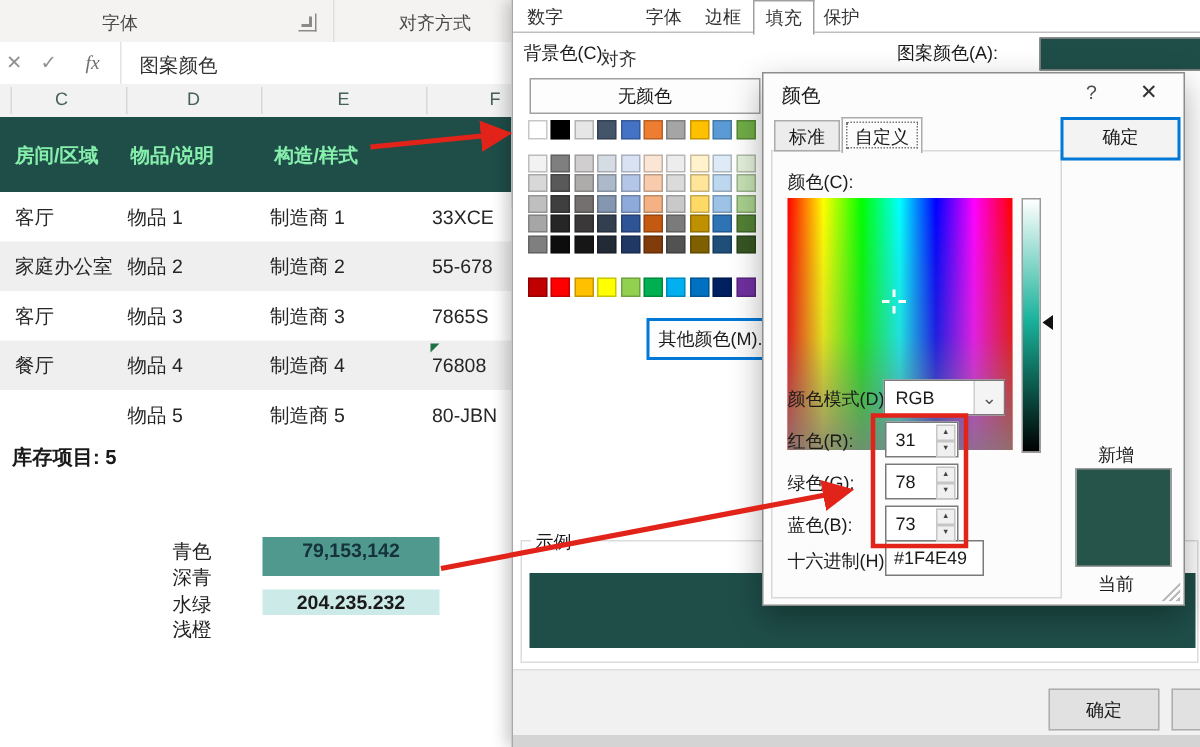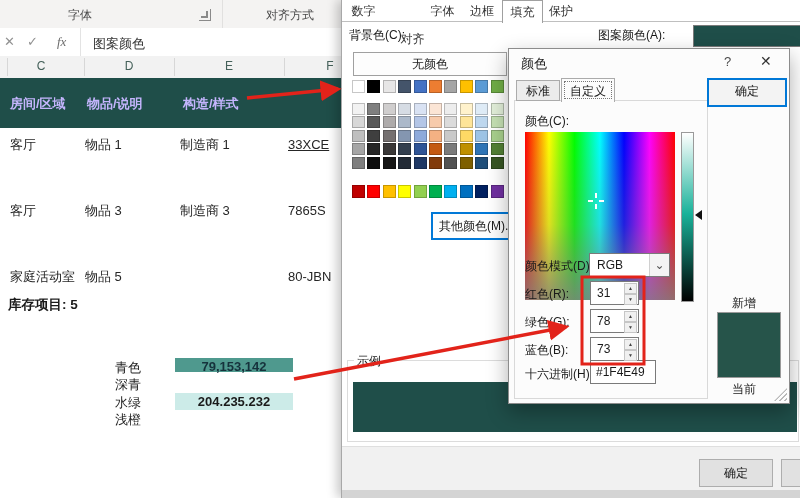--- a/index.html
+++ b/index.html
@@ -13,21 +13,21 @@
   .launcher{top:9px;width:11px;height:11px;border-right:1px solid #8a8a8a;border-bottom:1px solid #8a8a8a;}
   .launcher:after{content:"";position:absolute;right:2px;bottom:2px;width:5px;height:5px;
     border-right:2px solid #8a8a8a;border-bottom:2px solid #8a8a8a;}
   .fbar{left:0;top:28px;width:341px;height:28px;background:#fff;border-bottom:1px solid #d6d6d6;}
   .fico{top:6px;font-size:13px;color:#919191;}
   .fx{font-family:"Liberation Serif","DejaVu Serif",serif;font-style:italic;color:#6d6d6d;}
   .fval{left:93px;top:7px;font-size:13px;color:#333;}
   .colhdr{left:0;top:56px;width:341px;height:22px;background:#f2f2f2;border-bottom:2px solid #1F4E49;}
   .colhdr .lt{top:3px;font-size:12px;color:#45615a;transform:translateX(-50%);}
   .colhdr .cs{top:2px;width:1px;height:18px;background:#d7d7d7;}
-  .thead{left:0;top:78px;width:341px;height:60px;background:#1F4E49;color:#c4b5fd;}
+  .thead{left:0;top:78px;width:341px;height:60px;background:#1F4E49;color:#86efac;}
   .thead .hc{top:17px;font-size:13px;font-weight:bold;}
   .thead .hc4{top:9px;width:57px;text-align:center;white-space:pre-line;line-height:16px;}
   .drow{left:0;width:341px;height:33px;font-size:13px;color:#262626;}
   .drow .dc{top:0;line-height:33px;white-space:nowrap;}
   .tri{width:0;height:0;border-top:6px solid #1e7145;border-right:6px solid transparent;}
   .summary{left:8px;top:296px;font-size:13.5px;font-weight:bold;color:#1a1a1a;}
   .lg-label{left:115px;font-size:13px;color:#222;}
   .lg-box{left:175px;width:118px;text-align:center;font-size:13px;font-weight:600;}
   
   .fcdlg{left:341px;top:0;width:459px;height:498px;background:#fff;border-left:1px solid #a8a8a8;
@@ -267,32 +267,45 @@
       </marker>
     </defs>
     <line x1="247" y1="98" x2="338" y2="89" stroke="#E2231A" stroke-width="3.5" marker-end="url(#ah)"></line>
     <line x1="294" y1="379" x2="566" y2="327" stroke="#E2231A" stroke-width="3.5" marker-end="url(#ah)"></line>
     <rect x="582" y="277" width="62" height="87" fill="none" stroke="#E2231A" stroke-width="3"></rect>
   </svg>
 <div class="abs drow" style="position: absolute; top: 128px; background: rgb(255, 255, 255);">
       <div class="dc" style="position: absolute; left: 10px;">客厅</div>
       <div class="dc" style="position: absolute; left: 85px;">物品 1</div>
       <div class="dc" style="position: absolute; left: 180px;">制造商 1</div>
-      <div class="dc" style="position: absolute; left: 288px; text-decoration: underline;">33XCE</div>
+      <div class="dc" style="position: absolute; left: 288px;">33XCE</div>
+    </div>
+    <div class="abs drow" style="position: absolute; top: 161px; background: rgb(239, 239, 239);">
+      <div class="dc" style="position: absolute; left: 10px;">家庭办公室</div>
+      <div class="dc" style="position: absolute; left: 85px;">物品 2</div>
+      <div class="dc" style="position: absolute; left: 180px;">制造商 2</div>
+      <div class="dc" style="position: absolute; left: 288px;">55-678</div>
     </div>
     <div class="abs drow" style="position: absolute; top: 194px; background: rgb(255, 255, 255);">
       <div class="dc" style="position: absolute; left: 10px;">客厅</div>
       <div class="dc" style="position: absolute; left: 85px;">物品 3</div>
       <div class="dc" style="position: absolute; left: 180px;">制造商 3</div>
       <div class="dc" style="position: absolute; left: 288px;">7865S</div>
     </div>
+    <div class="abs drow" style="position: absolute; top: 227px; background: rgb(239, 239, 239);">
+      <div class="dc" style="position: absolute; left: 10px;">餐厅</div>
+      <div class="dc" style="position: absolute; left: 85px;">物品 4</div>
+      <div class="dc" style="position: absolute; left: 180px;">制造商 4</div>
+      <div class="dc" style="position: absolute; left: 288px;">76808</div>
+      <div class="tri" style="position: absolute; top: 2px; left: 287px;"></div>
+    </div>
     <div class="abs drow" style="position: absolute; top: 260px; background: rgb(255, 255, 255);">
-      <div class="dc" style="position: absolute; left: 10px;">家庭活动室</div>
       <div class="dc" style="position: absolute; left: 85px;">物品 5</div>
+      <div class="dc" style="position: absolute; left: 180px;">制造商 5</div>
       <div class="dc" style="position: absolute; left: 288px;">80-JBN</div>
     </div>
     <div class="abs lg-label" style="position: absolute; top: 359px;">青色</div>
-    <div class="abs lg-box" style="position: absolute; top: 358px; height: 14px; line-height: 17.4px; background: rgb(79, 153, 142); color: rgb(22, 50, 60);">79,153,142</div>
+    <div class="abs lg-box" style="position: absolute; top: 358px; height: 26px; line-height: 17.4px; background: rgb(79, 153, 142); color: rgb(22, 50, 60);">79,153,142</div>
     <div class="abs lg-label" style="position: absolute; top: 376.4px;">深青</div>
     <div class="abs lg-label" style="position: absolute; top: 393.8px;">水绿</div>
     <div class="abs lg-box" style="position: absolute; top: 392.8px; height: 17.4px; line-height: 17.4px; background: rgb(204, 235, 232); color: rgb(26, 26, 26);">204.235.232</div>
     <div class="abs lg-label" style="position: absolute; top: 411.2px;">浅橙</div>
   </div>
 
 </body></html>

